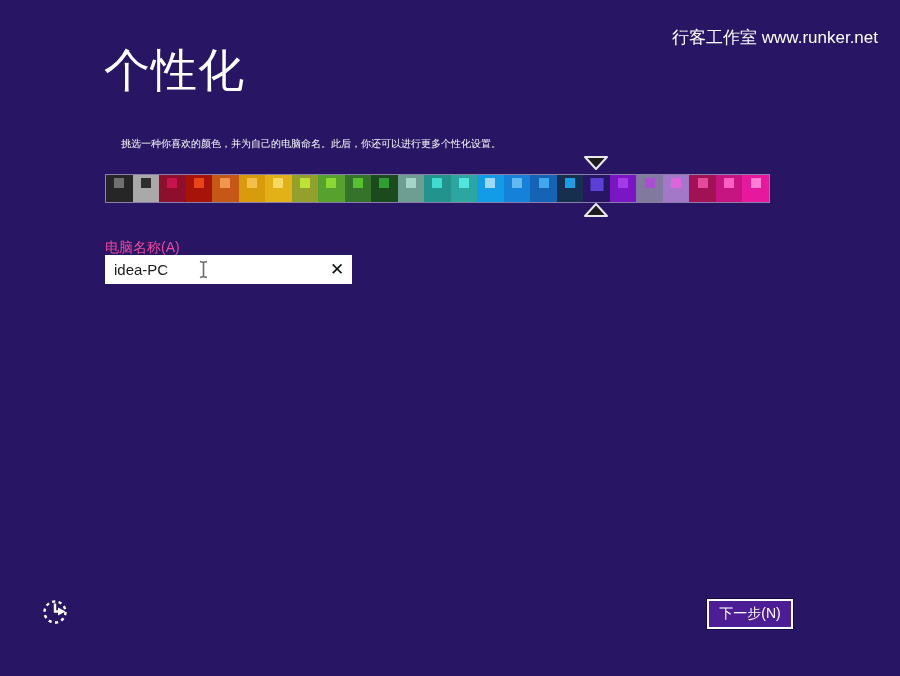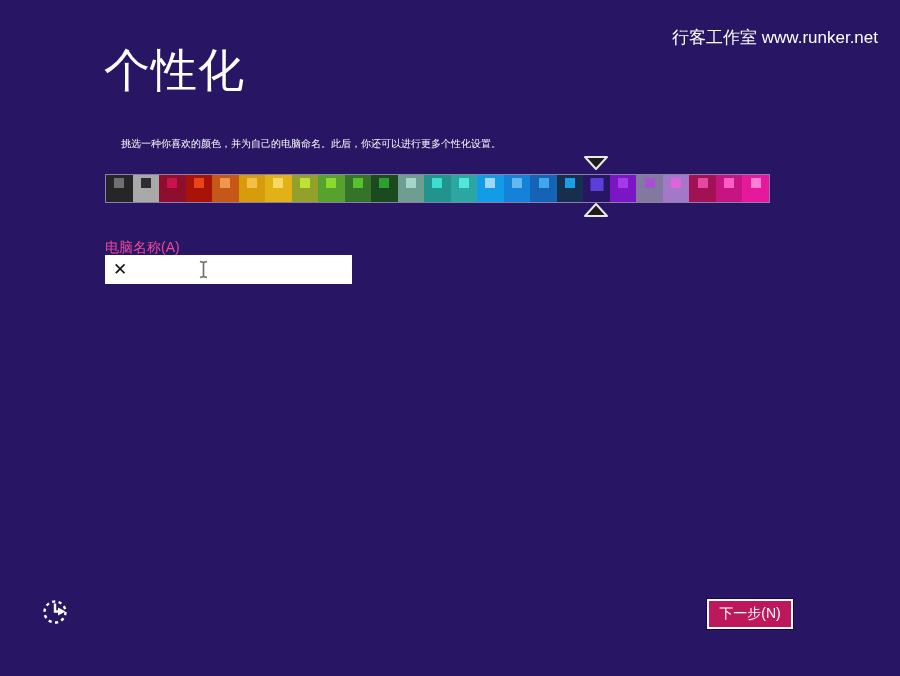--- a/index.html
+++ b/index.html
@@ -66,21 +66,21 @@
     width:30px;height:100%;display:flex;align-items:center;justify-content:center;
     font-size:17px;font-weight:700;color:#111111;padding:0;
     font-family:"Liberation Sans","DejaVu Sans",sans-serif;
   }
   .ease-btn{
     position:absolute;left:41px;top:598px;width:28px;height:28px;
     cursor:pointer;line-height:0;background:transparent;border:none;padding:0;
   }
   .next-btn{
     position:absolute;left:707px;top:599px;width:86px;height:30px;
-    background:#be185d;border:2px solid #ffffff;color:#ffffff;
+    background:#4c1d95;border:2px solid #ffffff;color:#ffffff;
     font-family:"Liberation Sans","DejaVu Sans",sans-serif;
     font-size:14px;cursor:pointer;box-shadow:0 0 0 1px #17093f;
     display:flex;align-items:center;justify-content:center;white-space:nowrap;
   }
 </style>
 </head>
 <body>
 
 <div class="watermark">行客工作室 www.runker.net</div>
 
@@ -174,20 +174,21 @@
   <div class="sel-arrow up" style="left: 74%;">
     <svg width="26" height="16" viewBox="0 0 26 16">
       <polygon points="13,2 24,14 2,14" fill="#1c1c1c" stroke="#e9e9e9" stroke-width="2" stroke-linejoin="round"></polygon>
     </svg>
   </div>
 </div>
 
 <div class="field-label">电脑名称(A)</div>
 
 <div class="input-wrap">
+  <input type="text" value="idea-PC" style="">
   <span class="ibeam">
     <svg width="11" height="19" viewBox="0 0 11 19">
       <g stroke="#6b6b6b" stroke-width="1.6" fill="none">
         <path d="M2 1.5 Q5.5 3 9 1.5"></path>
         <path d="M5.5 2 V17"></path>
         <path d="M2 17.5 Q5.5 16 9 17.5"></path>
       </g>
     </svg>
   </span>
   <button class="clear-btn">✕</button>

